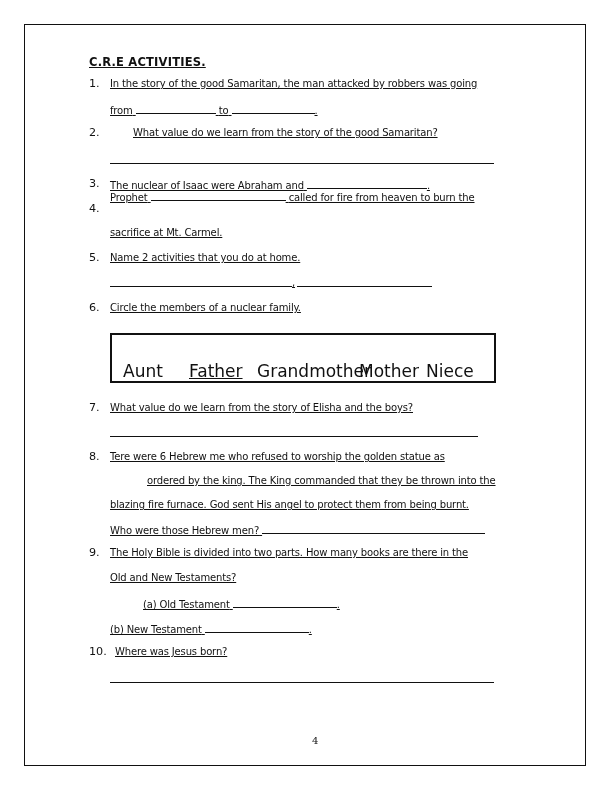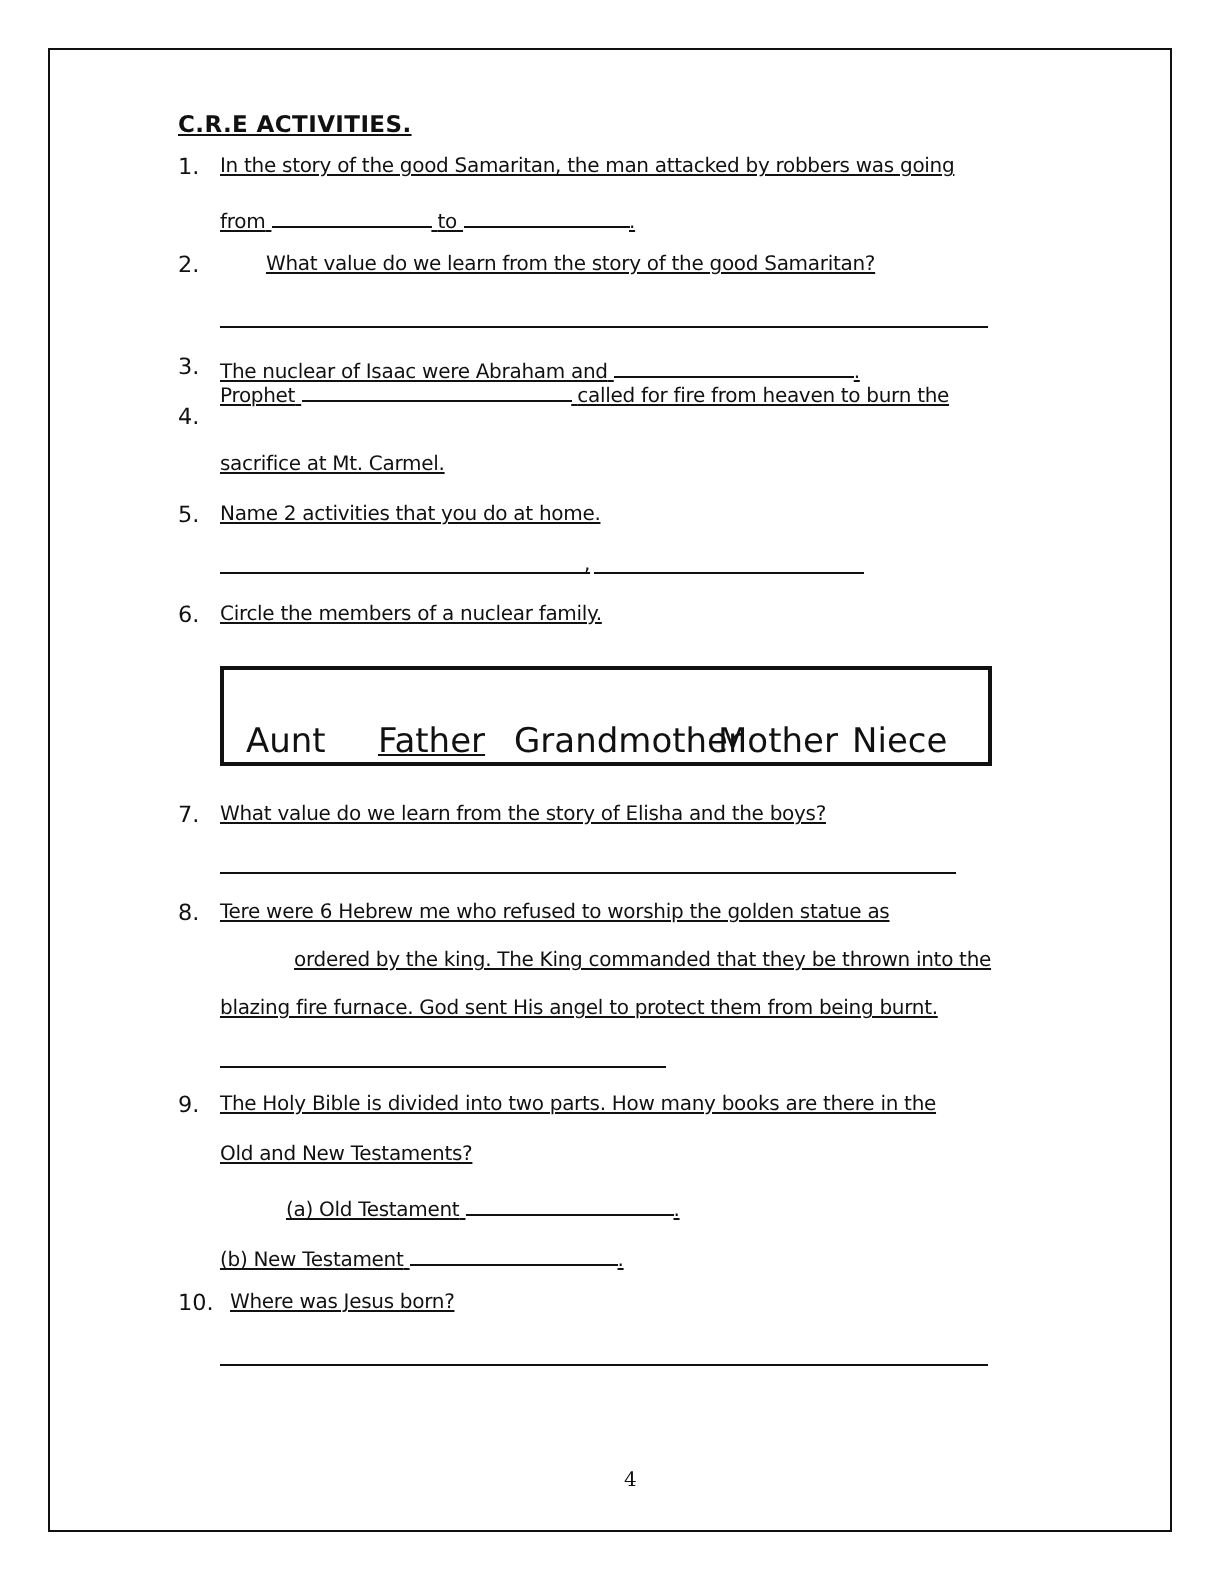--- a/index.html
+++ b/index.html
@@ -69,20 +69,21 @@
 
 <div class="num" style="left:89px; top:401px;">7.</div>
 <div class="t" style="left:110px; top:401px;">What value do we learn from the story of Elisha and the boys?</div>
 <div class="line" style="left:110px; top:436px; width:368px;"></div>
 
 <div class="num" style="left:89px; top:450px;">8.</div>
 <div class="t" style="left:110px; top:450px;">Tere were 6 Hebrew me who refused to worship the golden statue as</div>
 <div class="t" style="left:110px; top:474px;margin-left:37px;">ordered by the king. The King commanded that they be thrown into the</div>
 <div class="t" style="left:110px; top:498px;">blazing fire furnace. God sent His angel to protect them from being burnt.</div>
 <div class="t" style="left:110px; top:522px;">
+  <span>Who were those Hebrew men?</span>
   <span class="blank" style="width:223px;"></span>
 </div>
 
 <div class="num" style="left:89px; top:546px;">9.</div>
 <div class="t" style="left:110px; top:546px;">The Holy Bible is divided into two parts. How many books are there in the</div>
 <div class="t" style="left:110px; top:571px;">Old and New Testaments?</div>
 <div class="t" style="left:110px; top:596px;margin-left:33px;">
   <span>(a) Old Testament</span>
   <span class="blank" style="width:104px;"></span><span>.</span>
 </div>

